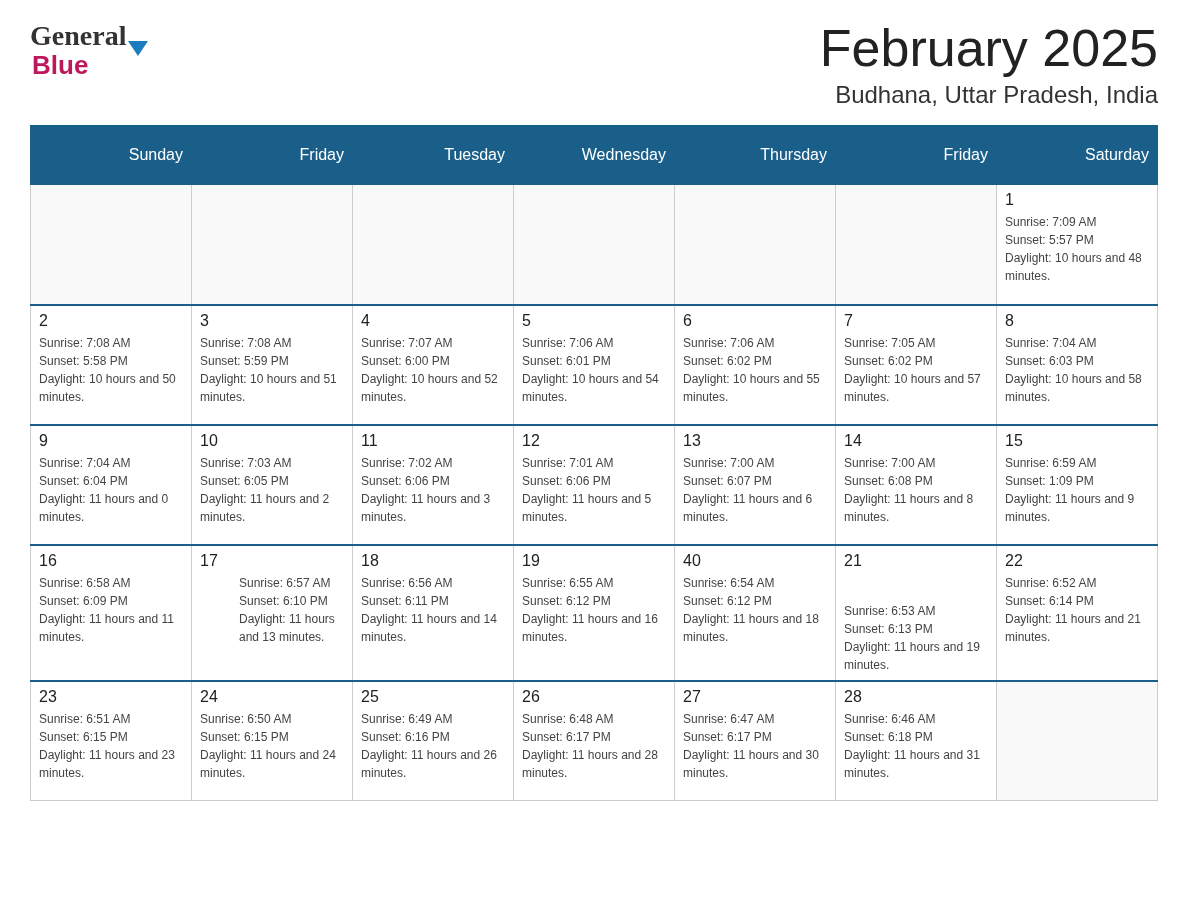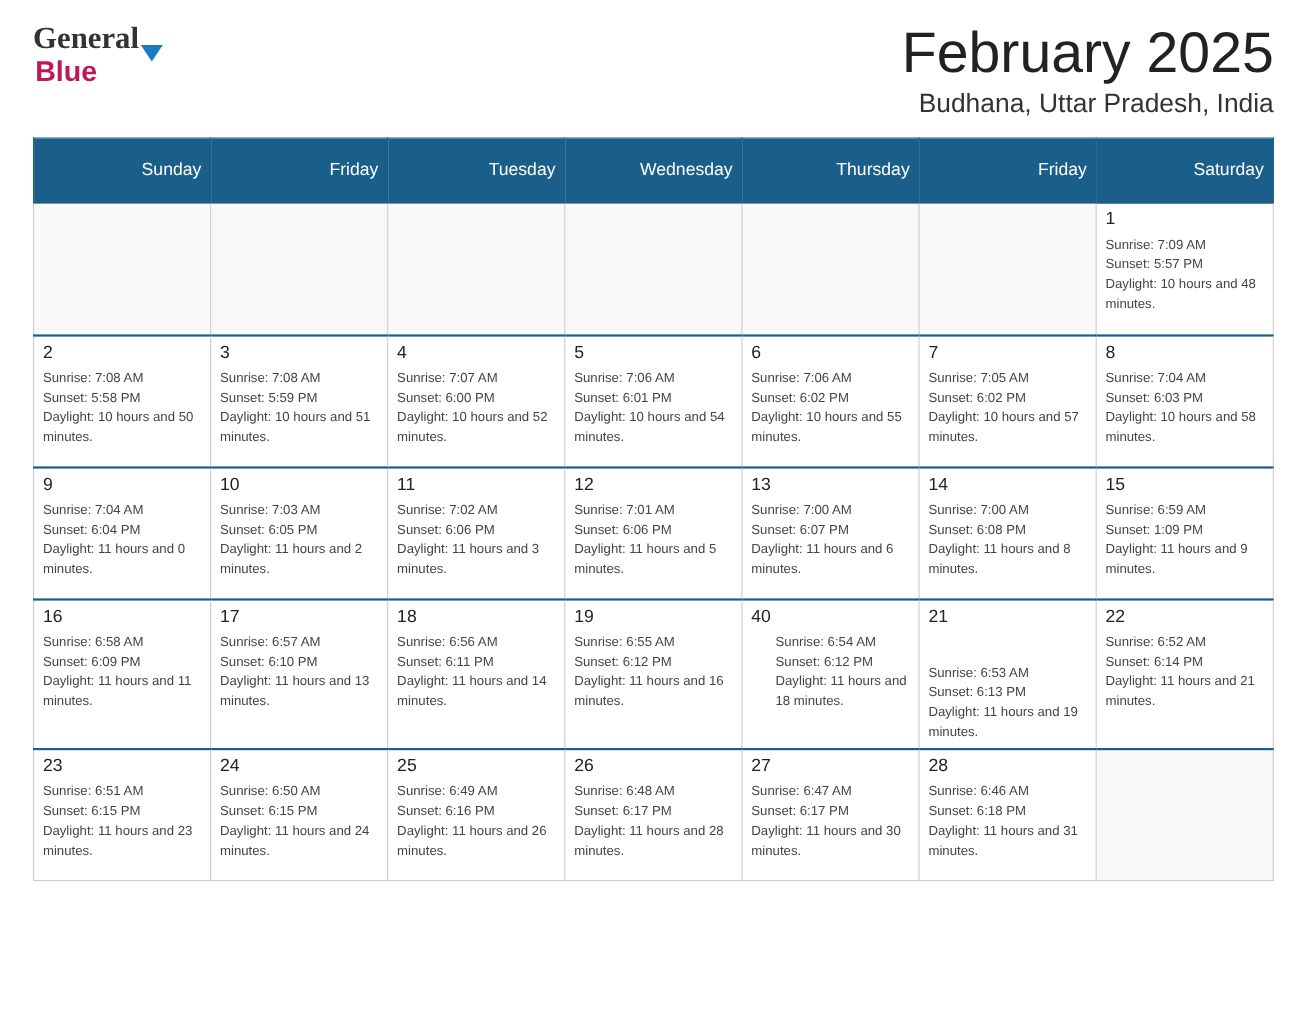--- a/index.html
+++ b/index.html
@@ -229,39 +229,39 @@
       </tr>
       <tr class="row-top">
         <td>
           <span class="day-number">16</span>
           <div class="day-info" style="white-space: pre-line;">Sunrise: 6:58 AM
 Sunset: 6:09 PM
 Daylight: 11 hours and 11 minutes.</div>
         </td>
         <td>
           <span class="day-number">17</span>
-          <div class="day-info" style="white-space: pre-line;">Sunrise: 6:57 AM
+          <div class="day-info" style="white-space: pre-line; margin-left: 39px;">Sunrise: 6:57 AM
 Sunset: 6:10 PM
 Daylight: 11 hours and 13 minutes.</div>
         </td>
         <td>
           <span class="day-number">18</span>
           <div class="day-info" style="white-space: pre-line;">Sunrise: 6:56 AM
 Sunset: 6:11 PM
 Daylight: 11 hours and 14 minutes.</div>
         </td>
         <td>
           <span class="day-number">19</span>
           <div class="day-info" style="white-space: pre-line;">Sunrise: 6:55 AM
 Sunset: 6:12 PM
 Daylight: 11 hours and 16 minutes.</div>
         </td>
         <td>
           <span class="day-number">40</span>
-          <div class="day-info" style="white-space: pre-line; margin-left: 22px;">Sunrise: 6:54 AM
+          <div class="day-info" style="white-space: pre-line;">Sunrise: 6:54 AM
 Sunset: 6:12 PM
 Daylight: 11 hours and 18 minutes.</div>
         </td>
         <td>
           <span class="day-number">21</span>
           <div class="day-info" style="white-space: pre-line; margin-top: 32px;">Sunrise: 6:53 AM
 Sunset: 6:13 PM
 Daylight: 11 hours and 19 minutes.</div>
         </td>
         <td>

